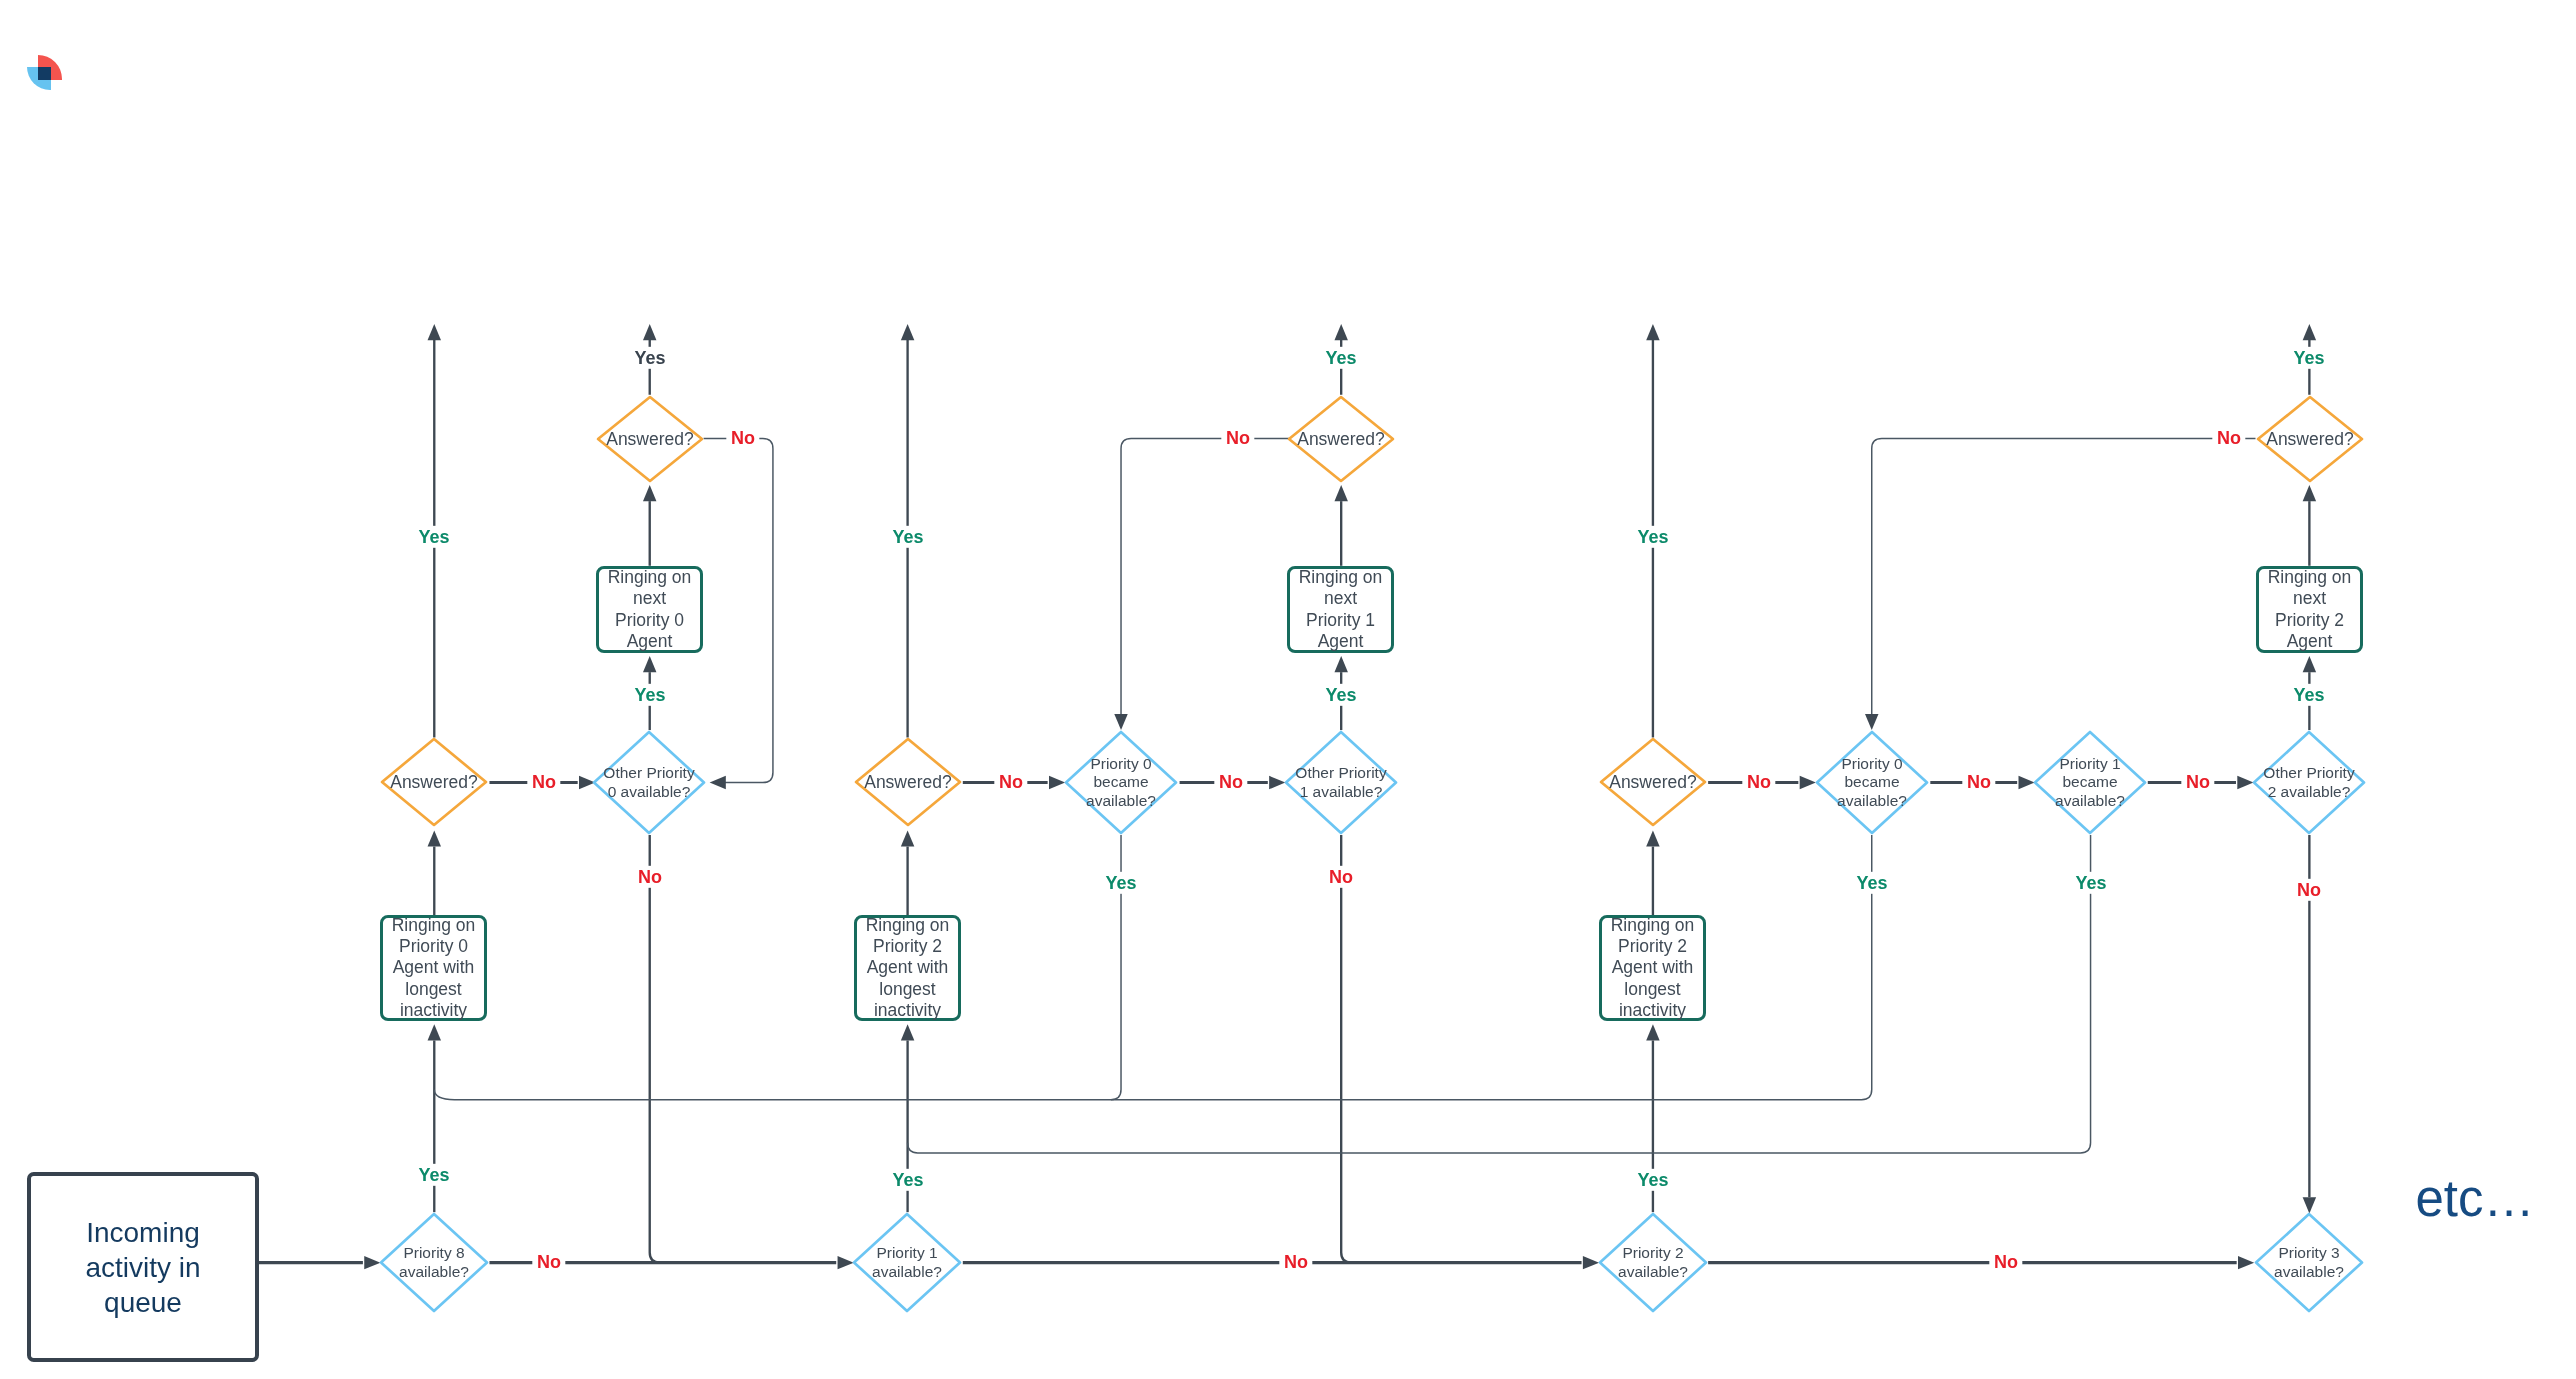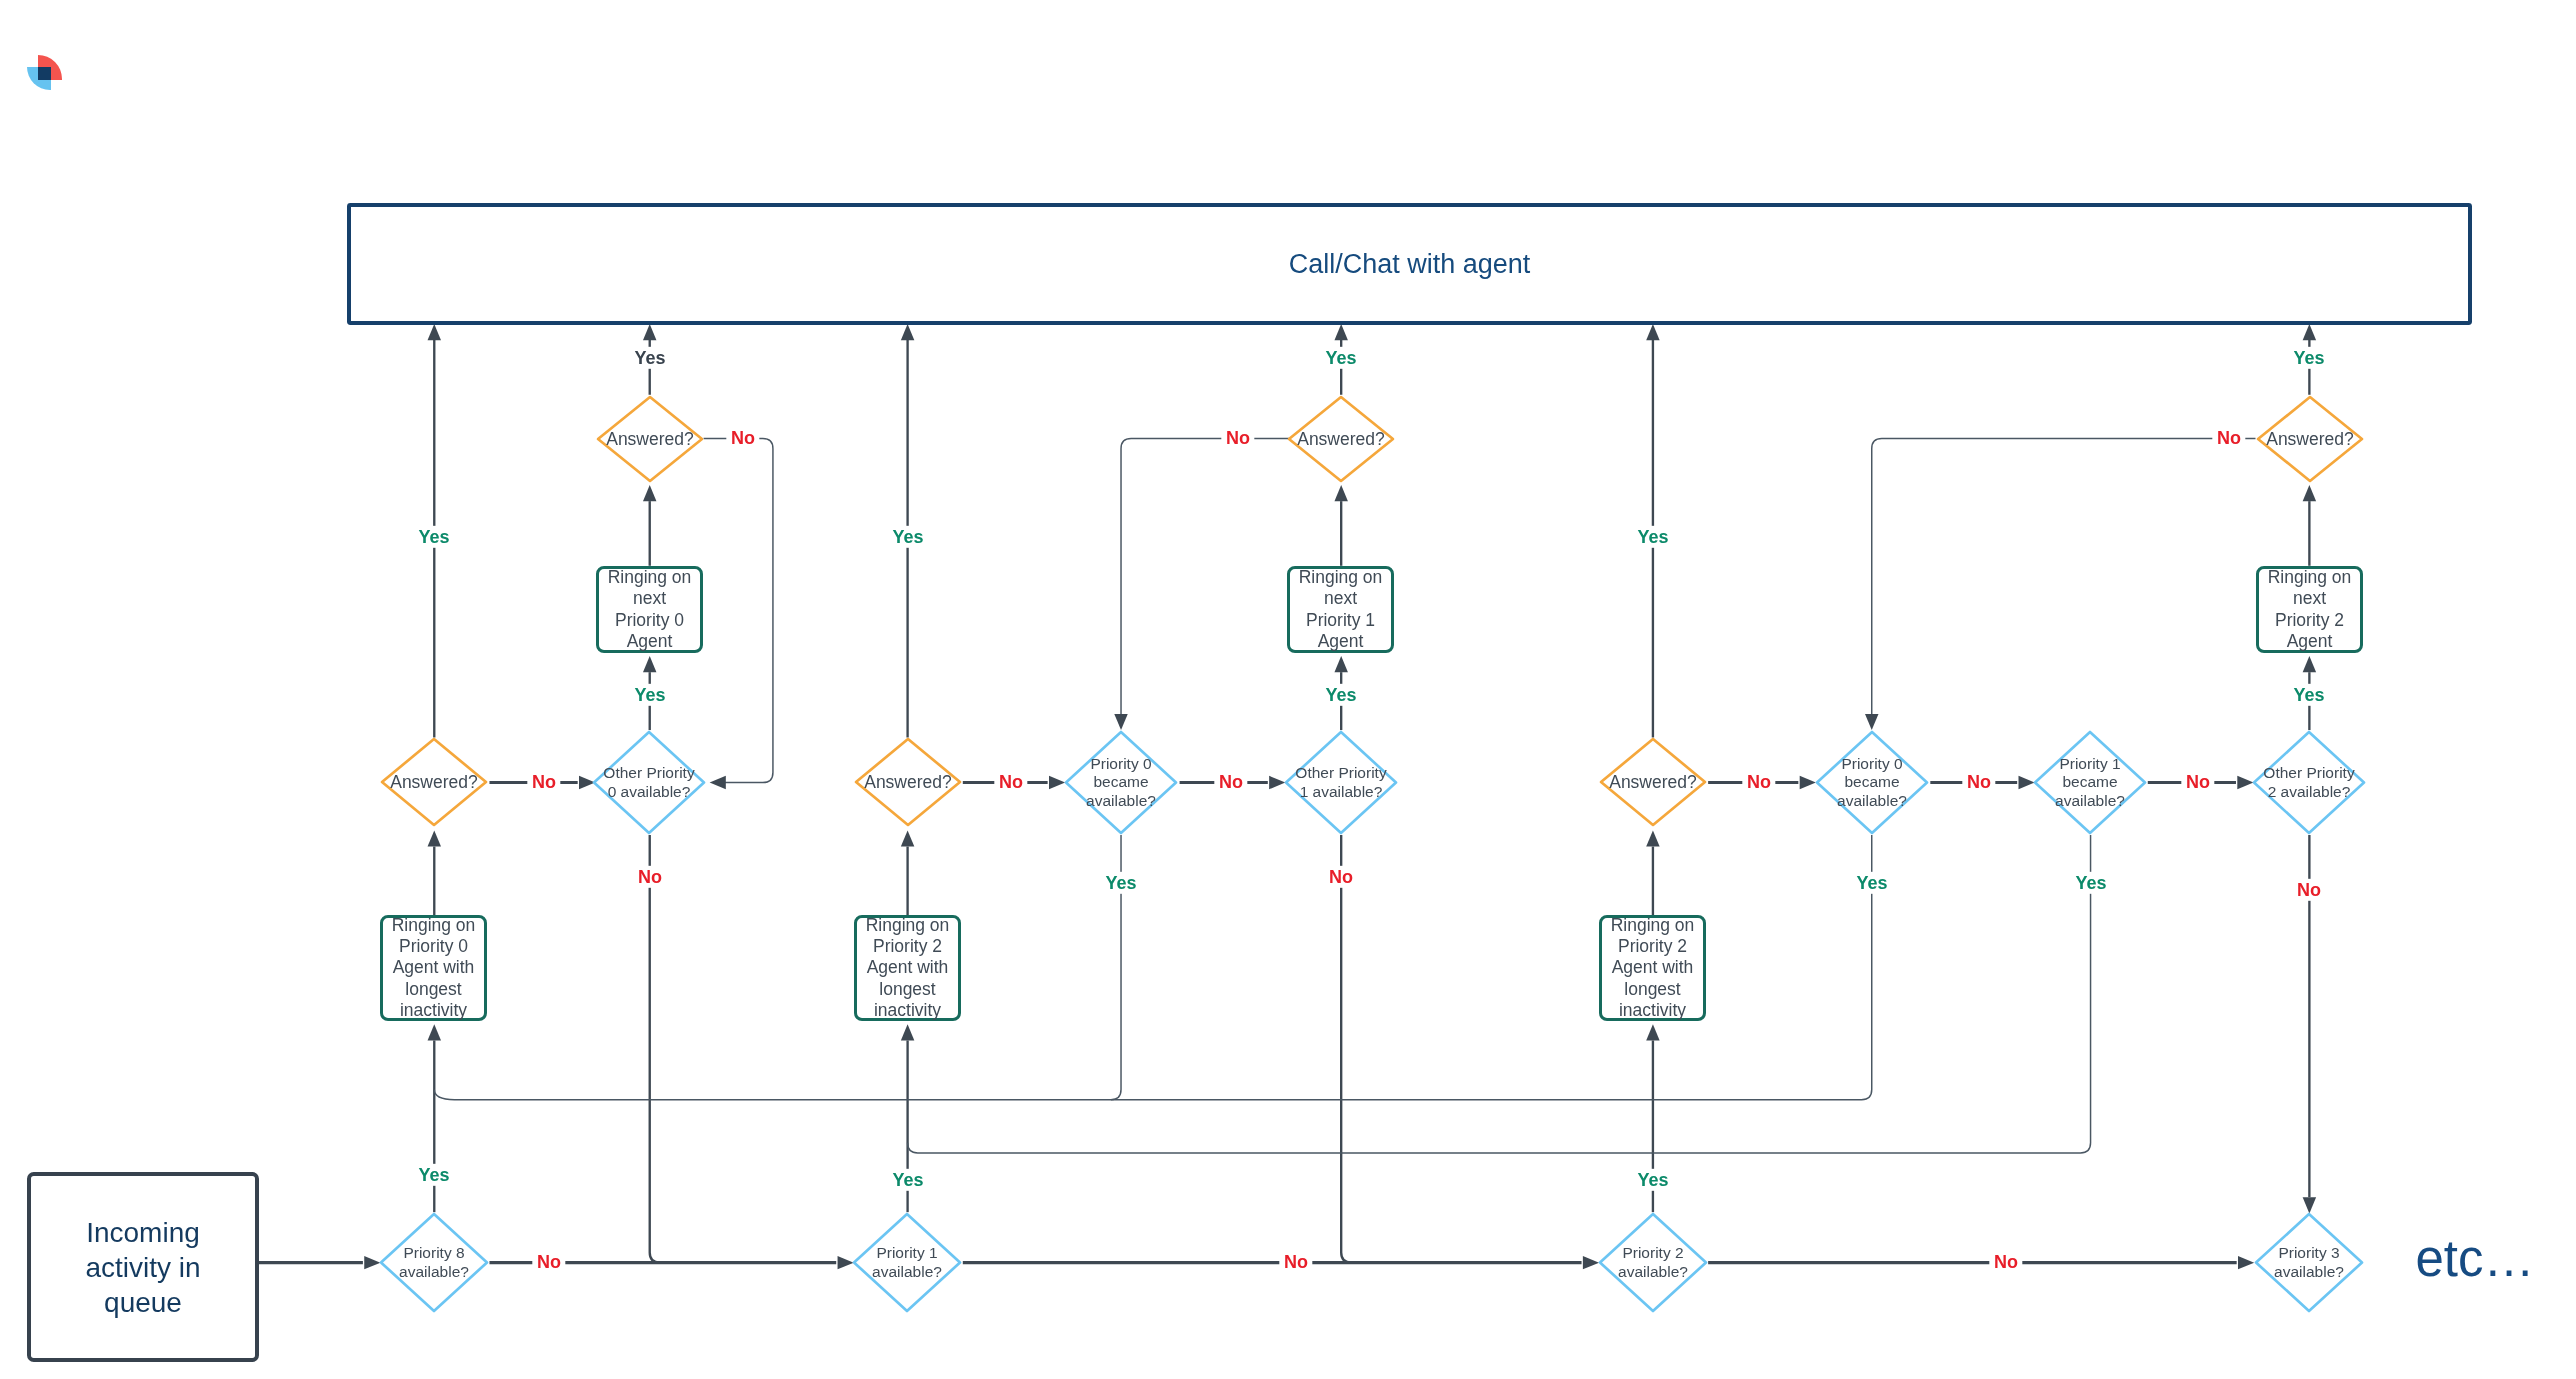--- a/index.html
+++ b/index.html
@@ -35,21 +35,21 @@
         color:#404B56;font-size:17.5px;line-height:1.22;}
   .rbox span{display:inline-block;width:94px;}
 
   #callchat{position:absolute;left:347px;top:203px;width:2117px;height:114px;background:#fff;
             border:4px solid #16406B;border-radius:3.4px;display:flex;align-items:center;justify-content:center;
             color:#164B7E;font-size:27px;}
   #incoming{position:absolute;left:27px;top:1172px;width:224px;height:182px;background:#fff;
             border:4px solid #37424E;border-radius:6.7px;display:flex;align-items:center;justify-content:center;
             text-align:center;color:#143A5F;font-size:28px;line-height:1.25;}
   #incoming span{display:inline-block;width:148px;}
-  #etc{position:absolute;left:2394px;top:1229px;width:162px;text-align:center;color:#164B82;font-size:51px;}
+  #etc{position:absolute;left:2394px;top:1169px;width:162px;text-align:center;color:#164B82;font-size:51px;}
 
   
   .lbl{position:absolute;transform:translate(-50%,-50%);background:#fff;padding:0.7px 4.7px;
        font-size:18px;font-weight:bold;white-space:nowrap;}
   .lbl.yes{color:#0C8A6A;} .lbl.no{color:#E81E29;} .lbl.dark{color:#39434E;}
 </style>
 </head>
 <body>
 
 <div id="canvas">
@@ -141,23 +141,20 @@
         <polygon points="2697,1162 2673,1152 2673,1172"></polygon>
       <polygon points="3022,1162 2998,1152 2998,1172"></polygon>
         <polygon points="3347,1162 3323,1152 3323,1172"></polygon>
       <polygon points="565,1875 541,1865 541,1885"></polygon>
         <polygon points="1268,1875 1244,1865 1244,1885"></polygon>
       <polygon points="2375,1875 2351,1865 2351,1885"></polygon>
         <polygon points="3348,1875 3324,1865 3324,1885"></polygon>
     </g>
   </svg>
 
-  <div id="callchat">
-      <span>Call/Chat with agent</span>
-    </div>
   <div id="incoming">
       <span>Incoming activity in queue</span>
     </div>
   <div id="etc">etc…</div>
 
   <div class="diamond orange" style="left:596px;top:395px;width:108px;height:88px;">
     <svg viewBox="0 0 160 130" preserveAspectRatio="none">
         <polygon points="80,3 157,65 80,127 3,65"></polygon>
       </svg>
     <div class="dtext">

